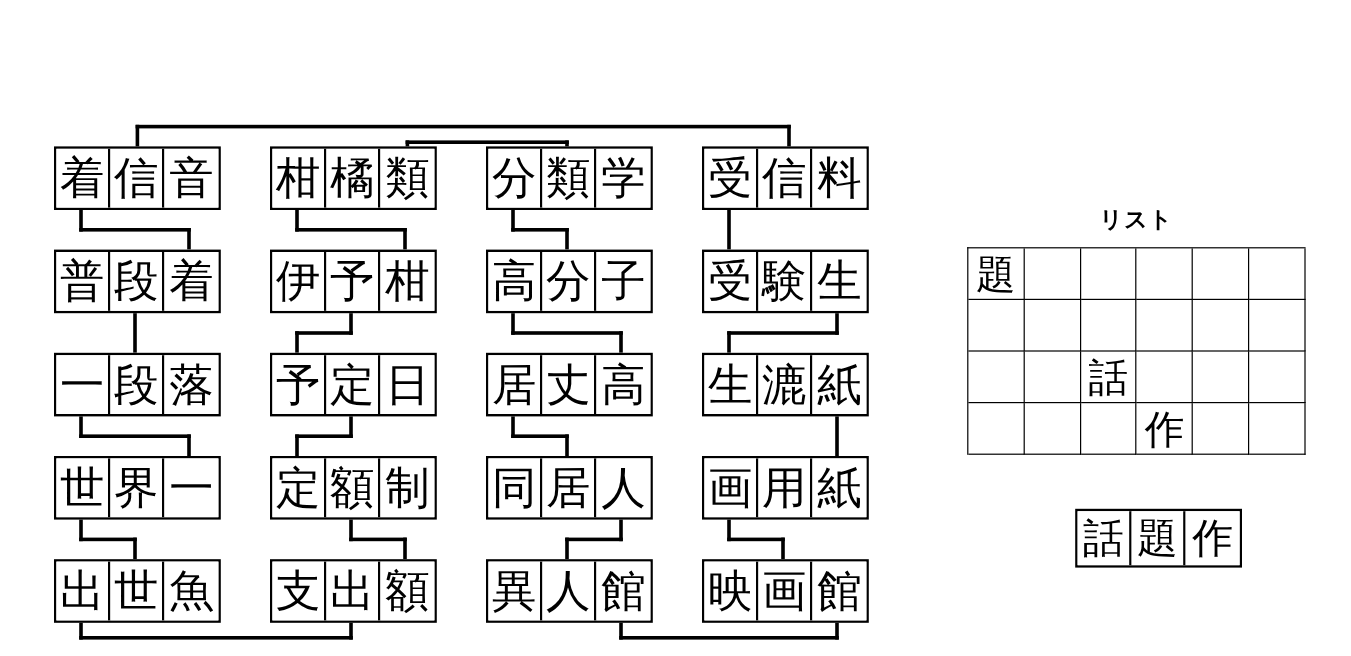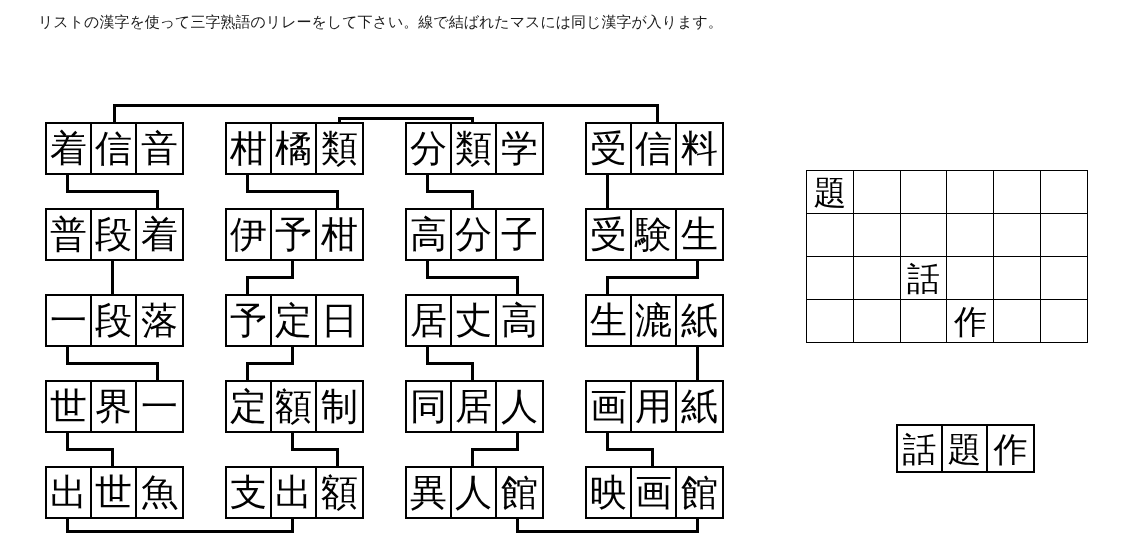--- a/index.html
+++ b/index.html
@@ -121,21 +121,20 @@
   #answer-box .kanji-cell {
     width: 45px;
     height: 45px;
     font-size: 34px;
   }
 </style>
 </head>
 <body>
 
 <div class="instructions">
-  <div class="instr-line">リストの漢字を使って三字熟語のリレーをして下さい。線で結ばれたマスには同じ漢字が入ります。</div>
 </div>
 
 <div id="puzzle-area">
 
   <div class="conn h" style="left:113px; top:104px; width:546px;"></div>
   <div class="conn v" style="left:113px; top:104px; height:20px;"></div>
   <div class="conn v" style="left:656px; top:104px; height:20px;"></div>
 
   <div class="conn h" style="left:338px; top:117px; width:136px;"></div>
   <div class="conn v" style="left:338px; top:117px; height:7px;"></div>
@@ -323,20 +322,21 @@
   <div class="conn h" style="left:66px; top:530px; width:228px;"></div>
   <div class="conn v" style="left:291px; top:515px; height:18px;"></div>
 
   <div class="conn v" style="left:516px; top:515px; height:18px;"></div>
   <div class="conn h" style="left:516px; top:530px; width:183px;"></div>
   <div class="conn v" style="left:696px; top:515px; height:18px;"></div>
 
 </div>
 
 <div id="list-panel">
+  <div id="list-title">リスト</div>
   <div id="list-grid">
 
     <div class="list-row">
       <div class="list-cell">題</div>
       <div class="list-cell"></div>
       <div class="list-cell"></div>
       <div class="list-cell"></div>
       <div class="list-cell"></div>
       <div class="list-cell"></div>
     </div>

